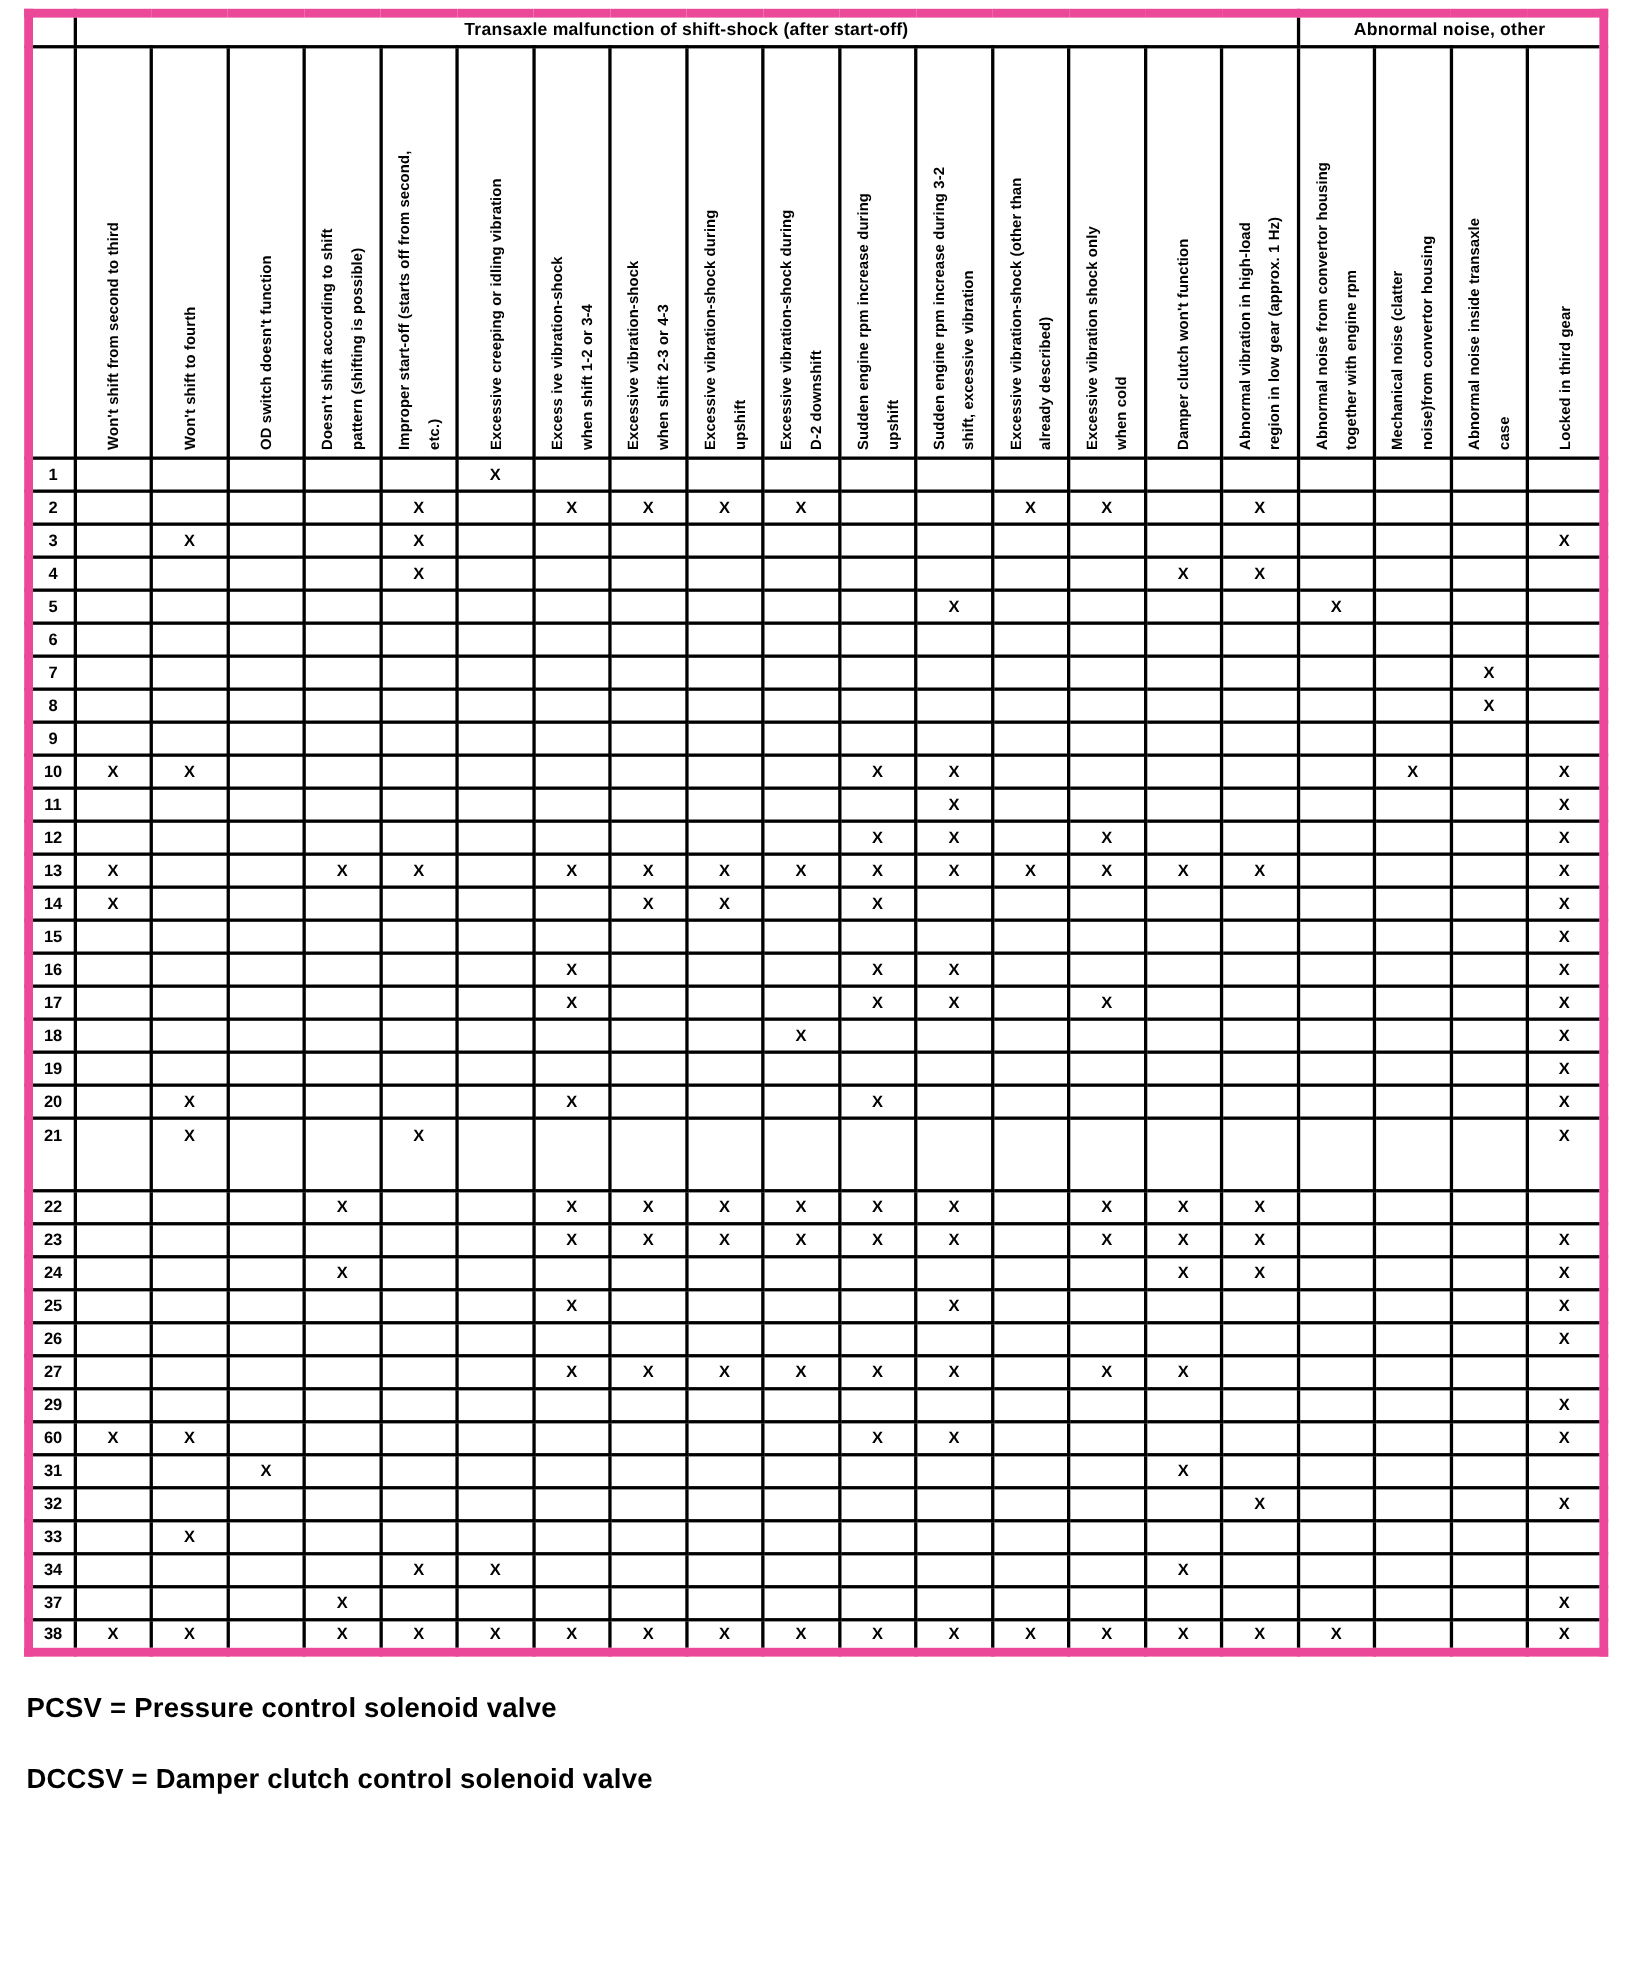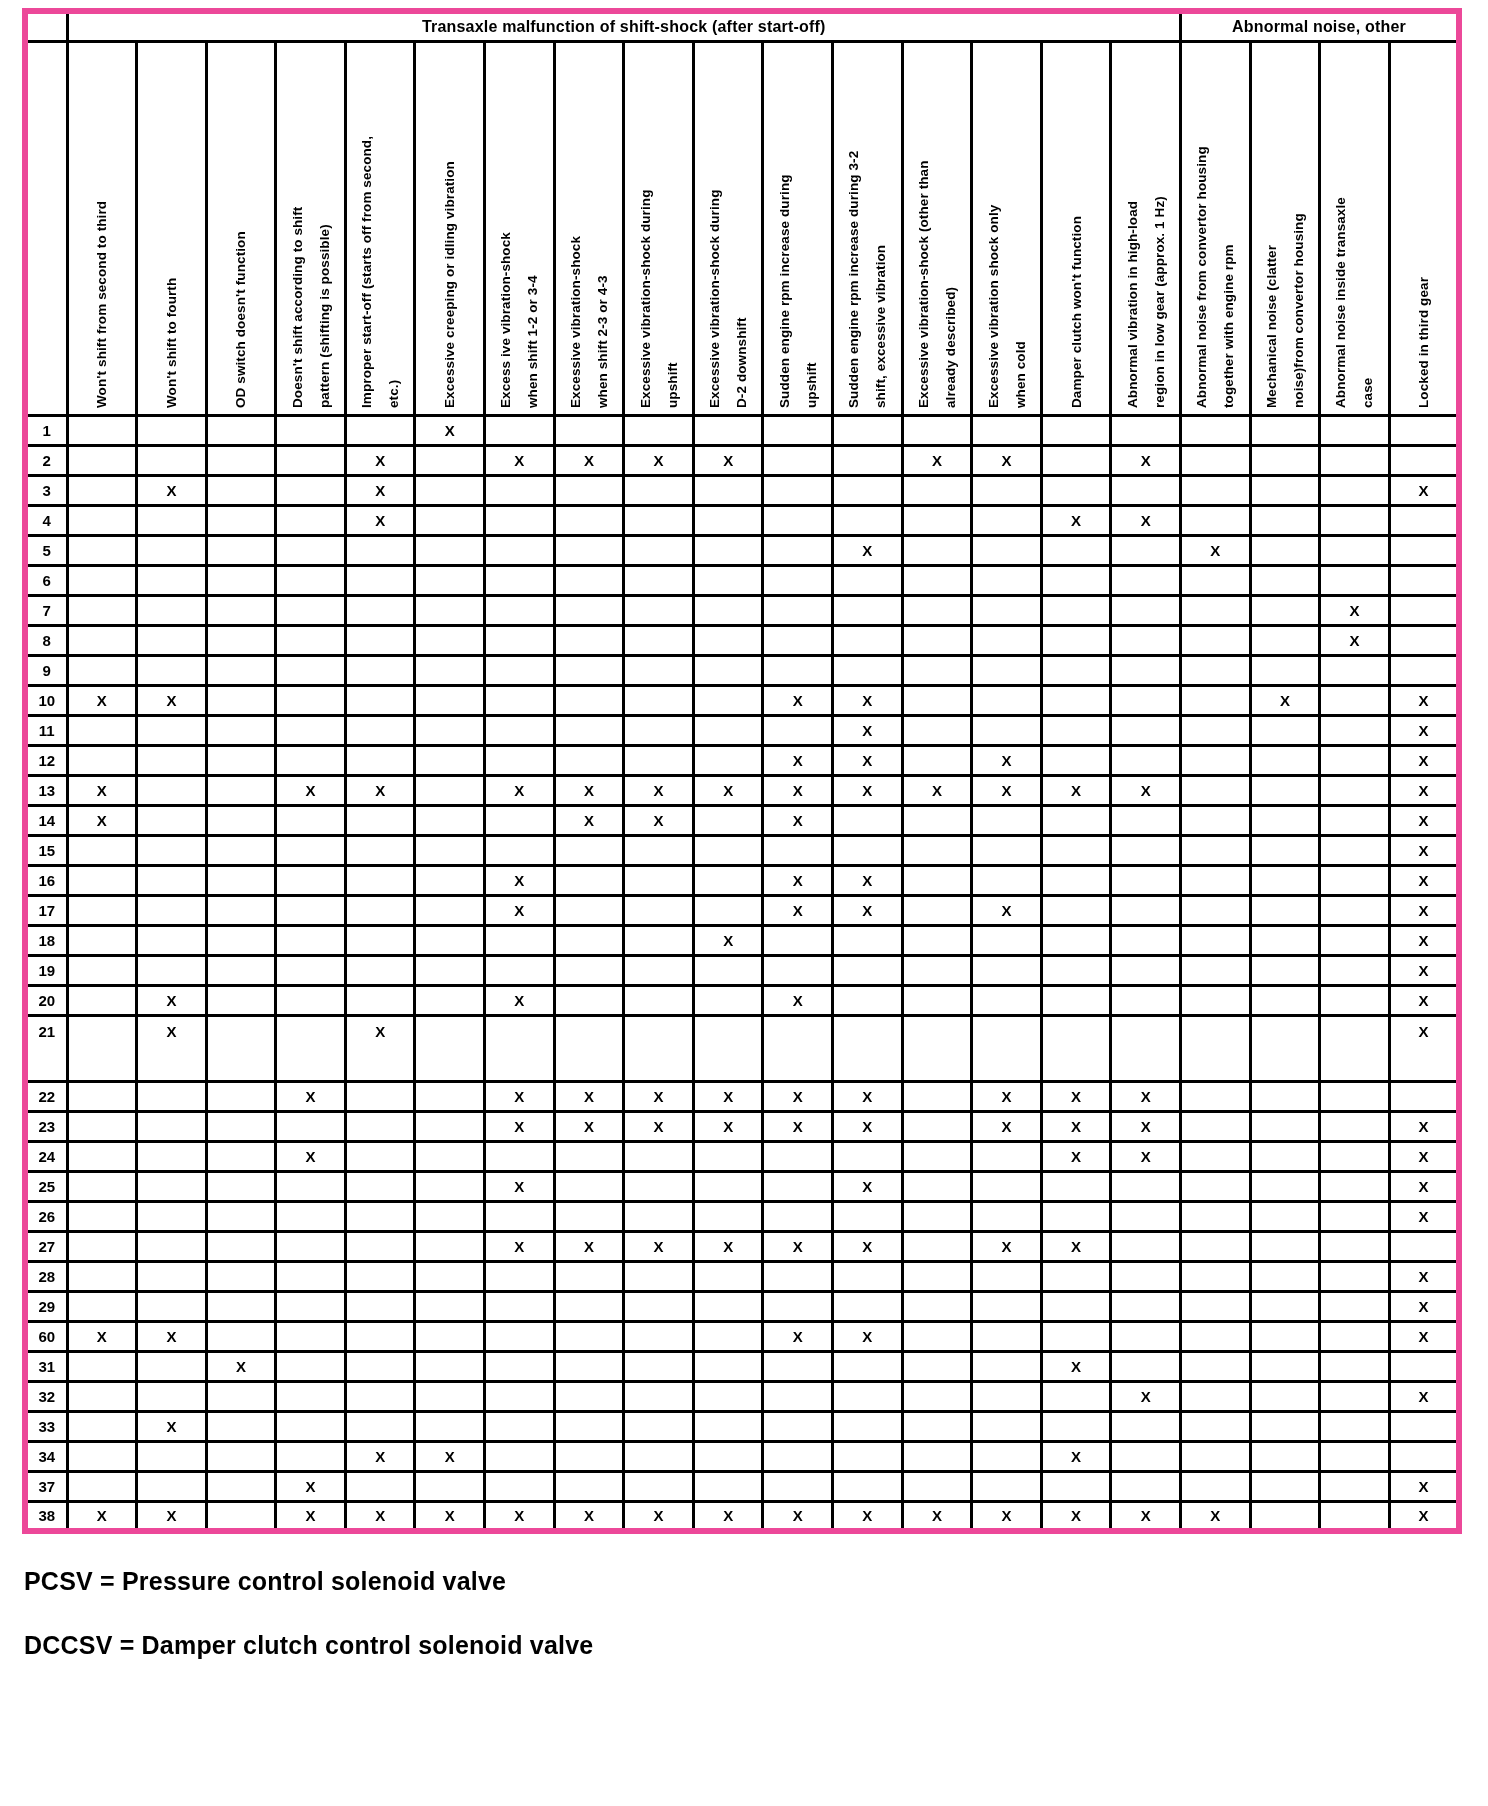--- a/index.html
+++ b/index.html
@@ -15,21 +15,21 @@
     height: 1806px;
     box-sizing: border-box;
     padding: 8px 0 0 22px;
     background: #ffffff;
     overflow: hidden;
   }
   table.matrix {
     border-collapse: collapse;
     table-layout: fixed;
     width: 1440px;
-    border: 6px solid #ec4899;
+    border: 8px solid #ec4899;
   }
   table.matrix th, table.matrix td {
     border: 3px solid #000;
     padding: 0;
     box-sizing: border-box;
   }
   th.corner, th.rownum-head { background: #fff; }
   th.group {
     height: 30px;
     font-size: 16px;
@@ -814,43 +814,20 @@
           <td></td>
           <td>X</td>
           <td>X</td>
           <td></td>
           <td></td>
           <td></td>
           <td></td>
           <td></td>
         </tr>
         <tr>
-          <td class="rownum">28</td>
-          <td></td>
-          <td></td>
-          <td></td>
-          <td></td>
-          <td></td>
-          <td></td>
-          <td></td>
-          <td></td>
-          <td></td>
-          <td></td>
-          <td></td>
-          <td></td>
-          <td></td>
-          <td></td>
-          <td></td>
-          <td></td>
-          <td></td>
-          <td></td>
-          <td></td>
-          <td>X</td>
-        </tr>
-        <tr>
           <td class="rownum">29</td>
           <td></td>
           <td></td>
           <td></td>
           <td></td>
           <td></td>
           <td></td>
           <td></td>
           <td></td>
           <td></td>

